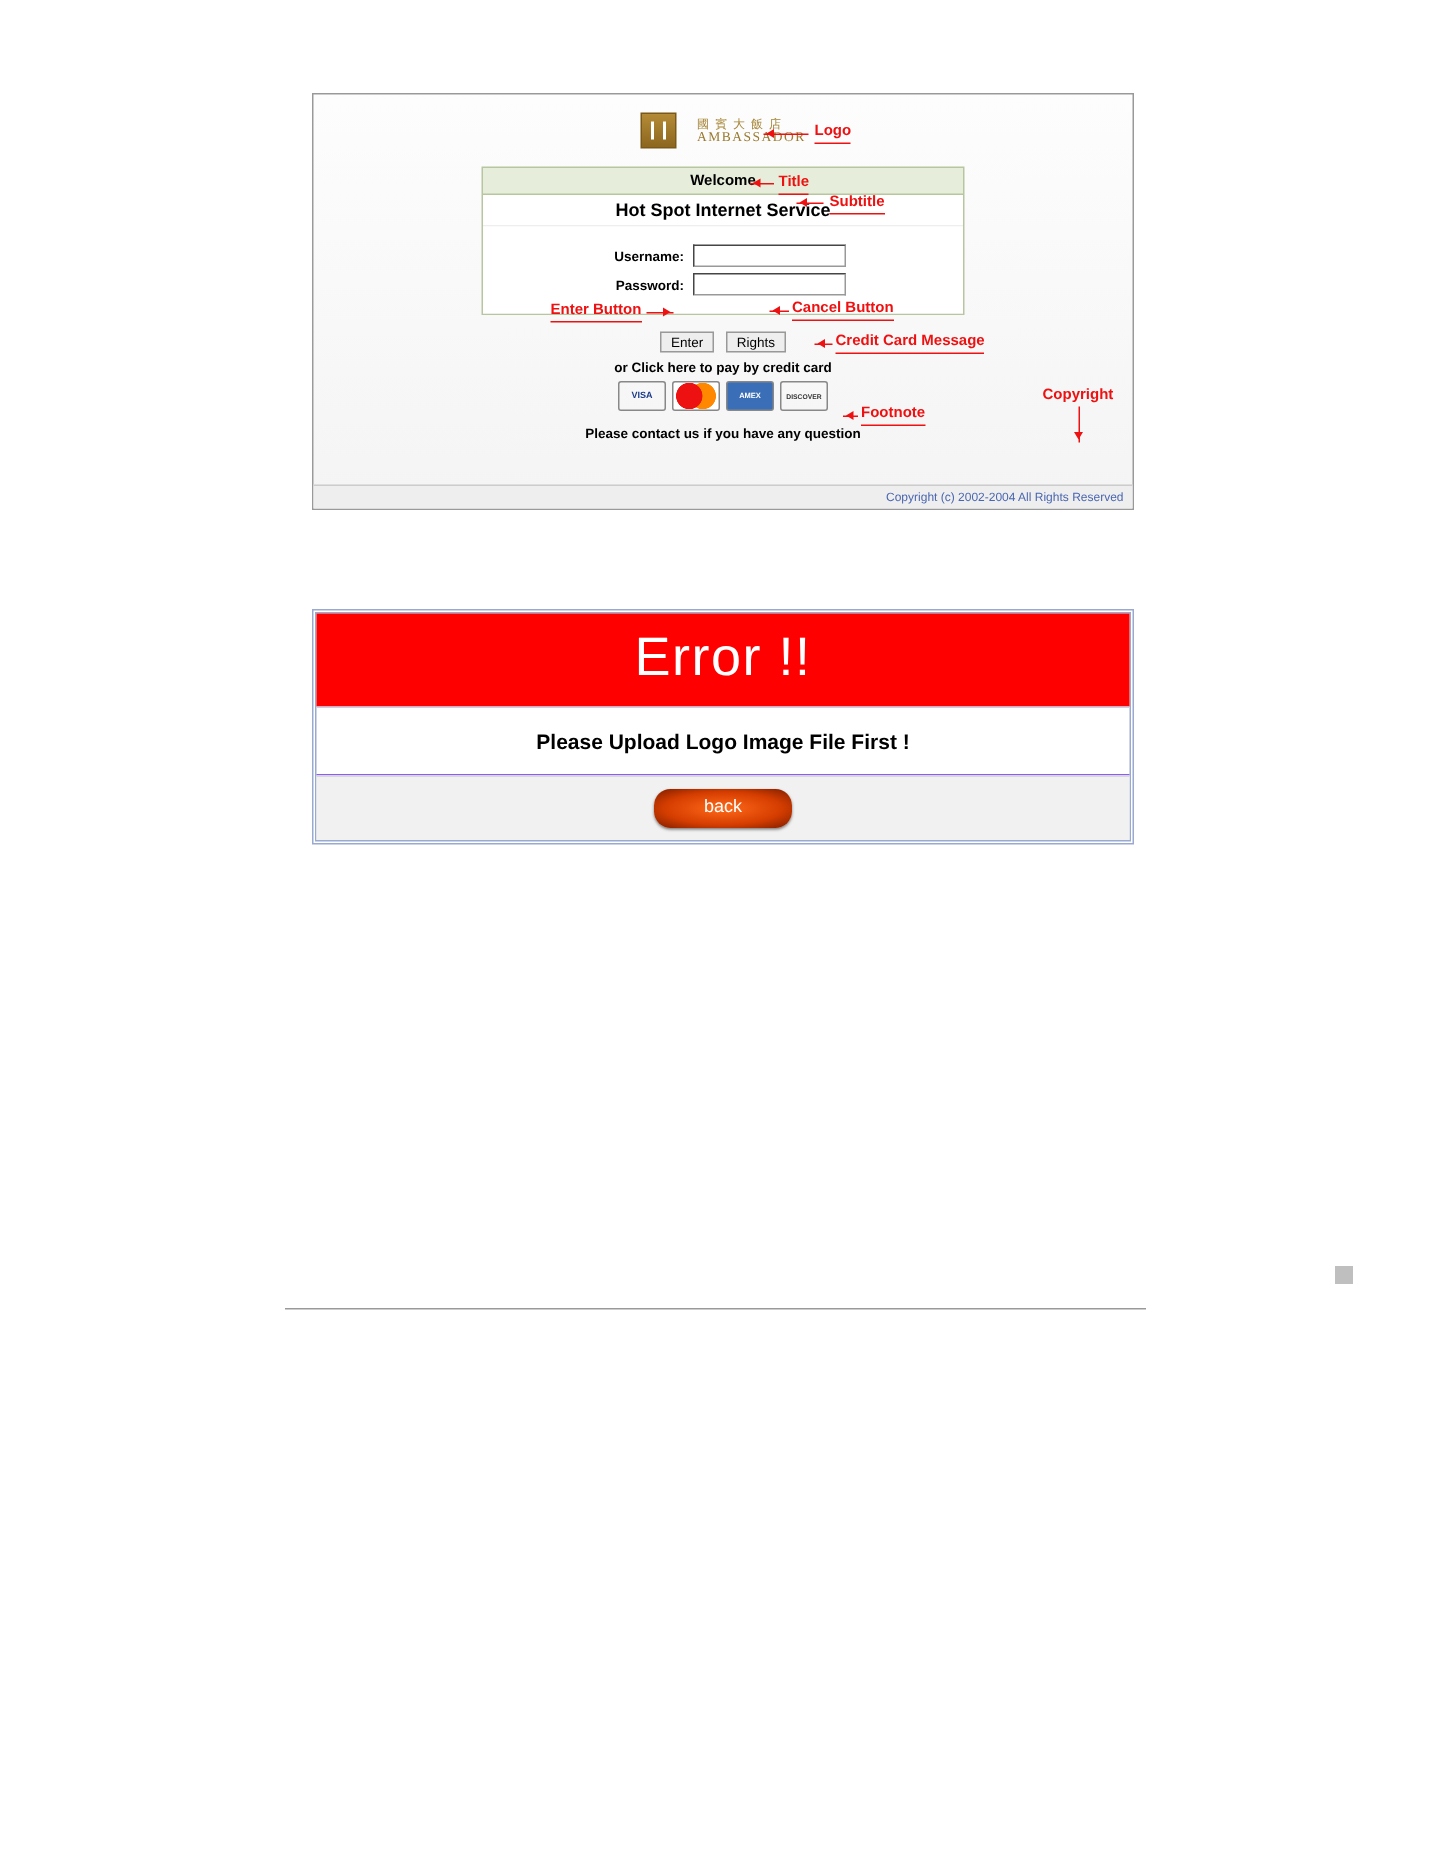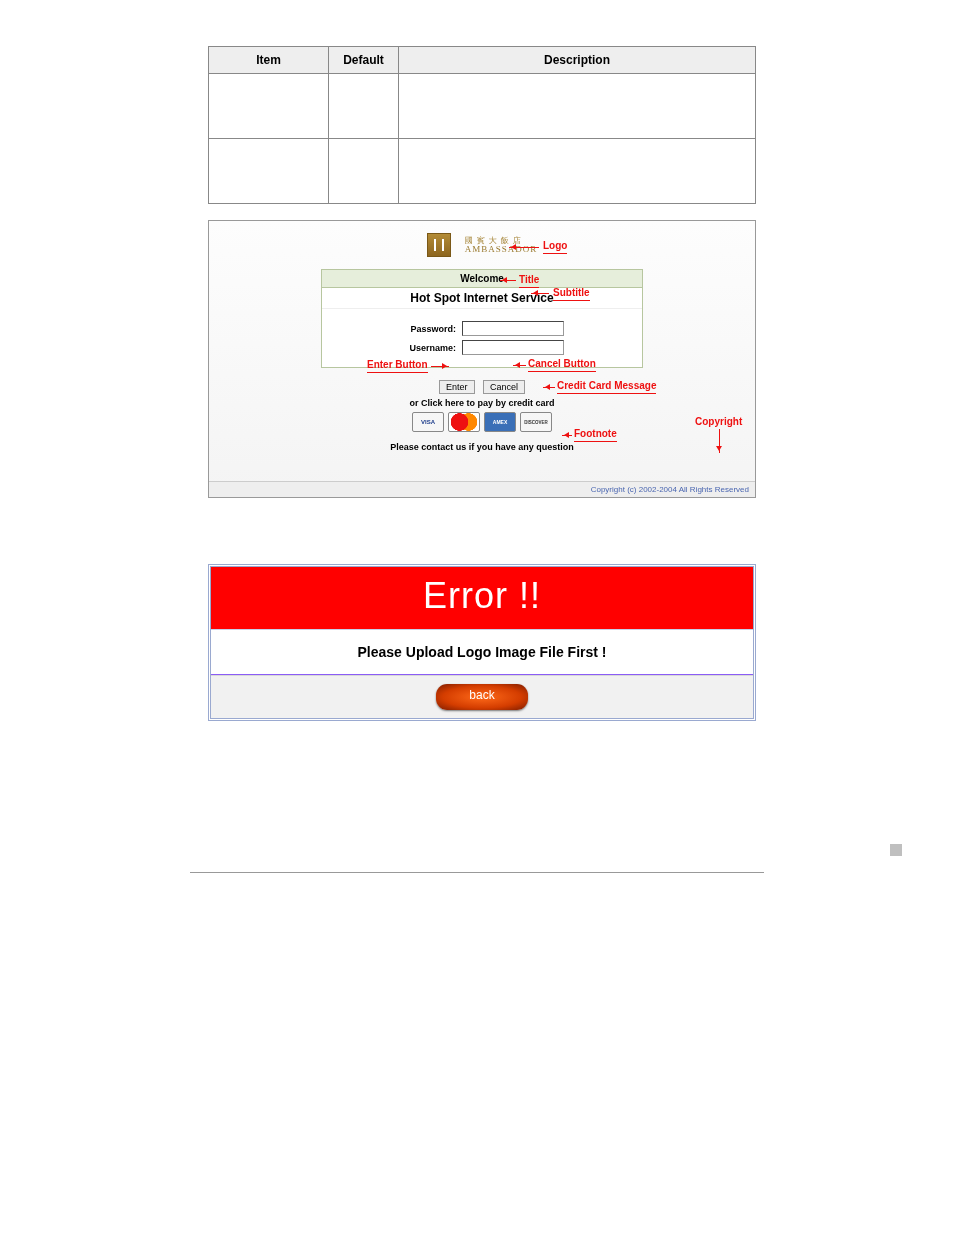--- a/index.html
+++ b/index.html
@@ -66,79 +66,58 @@
 
   
   .foot-rule{position:absolute;left:190px;right:190px;top:872px;border-top:1px solid #999}
 </style>
 </head>
 <body>
 
 <div class="page">
   <div class="content">
 
-    <table class="item-table">
-      <thead>
-        <tr>
-          <th class="col-item">Item</th>
-          <th class="col-default">Default</th>
-          <th class="col-desc">Description</th>
-        </tr>
-      </thead>
-      <tbody>
-        <tr class="row-tall">
-            <td></td>
-            <td></td>
-            <td></td>
-          </tr>
-        <tr class="row-tall">
-            <td></td>
-            <td></td>
-            <td></td>
-          </tr>
-      </tbody>
-    </table>
 
     <div class="login-preview">
       <div class="lp-inner">
 
         <div class="lp-logo-row">
           <div class="lp-logo-square"></div>
           <div class="lp-logo-text">
             <div class="cjk">國 賓 大 飯 店</div>
             <div>AMBASSADOR</div>
           </div>
         </div>
 
         <span class="ann underline" style="left:326px;top:10px">Logo</span>
         <div class="arrow-l" style="left:292px;top:16px;width:30px"></div>
 
         <div class="lp-panel">
           <div class="lp-title">Welcome</div>
           <div class="lp-sub">Hot Spot Internet Service</div>
           <div class="lp-form">
             <div class="lp-row">
-              <label>Password:</label>
+              <label>Username:</label>
               <div class="lp-input"></div>
             </div>
             <div class="lp-row">
-              <label>Username:</label>
+              <label>Password:</label>
               <div class="lp-input"></div>
             </div>
           </div>
         </div>
 
         <span class="ann underline" style="left:302px;top:44px">Title</span>
         <div class="arrow-l" style="left:283px;top:49px;width:16px"></div>
         <span class="ann underline" style="left:336px;top:57px">Subtitle</span>
         <div class="arrow-l" style="left:314px;top:62px;width:18px"></div>
 
         <div class="lp-btns">
           <span class="lp-btn">Enter</span>
-          <span class="lp-btn">Cancel</span>
+          <span class="lp-btn">Rights</span>
         </div>
         <span class="ann underline" style="left:150px;top:129px">Enter Button</span>
         <div class="arrow-r" style="left:214px;top:135px;width:18px"></div>
         <span class="ann underline" style="left:311px;top:128px">Cancel Button</span>
         <div class="arrow-l" style="left:296px;top:134px;width:13px"></div>
 
         <div class="lp-cc">or Click here to pay by credit card</div>
         <span class="ann underline" style="left:340px;top:150px">Credit Card Message</span>
         <div class="arrow-l" style="left:326px;top:156px;width:12px"></div>
 

